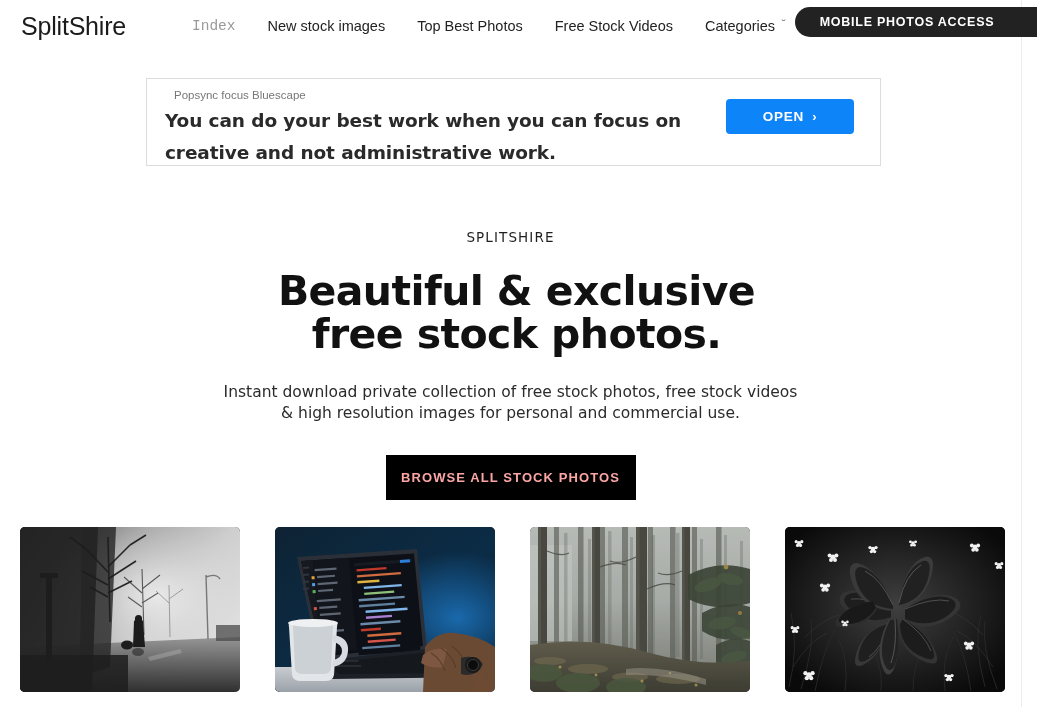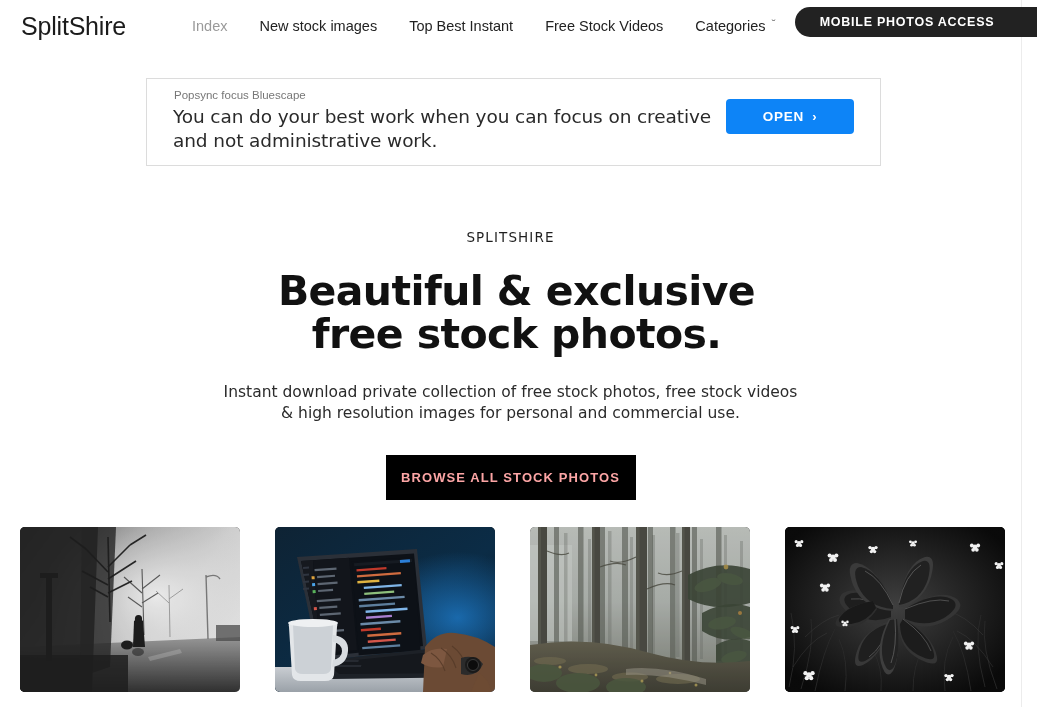--- a/index.html
+++ b/index.html
@@ -71,21 +71,21 @@
     color: #222222;
     white-space: nowrap;
     padding: 0 16px;
     text-decoration: none;
     line-height: 1;
     display: flex;
     align-items: center;
     cursor: pointer;
   }
 
-  .nav-link.is-muted { color: #9a9a9a; }
+  .nav-link.is-muted { color: #9a9a9a; font-family: Liberation Mono, monospace; }
 
   .nav-link .caret {
     display: inline-block;
     margin-left: 7px;
     font-size: 10px;
     color: #555;
     transform: translateY(-1px) scaleX(1.25);
     line-height: 1;
   }
 
@@ -135,28 +135,28 @@
     left: 27px;
     top: 10px;
     font-size: 11.5px;
     color: #777777;
     font-family: "Liberation Sans", sans-serif;
     white-space: nowrap;
   }
 
   .ad-headline {
     position: absolute;
-    left: 26px;
+    left: 18px;
     top: 26px;
     width: 560px;
     font-size: 18.5px;
-    line-height: 24px;
+    line-height: 32px;
     color: #2a2a2a;
     font-family: "DejaVu Sans", sans-serif;
-    font-weight: 400;
+    font-weight: 700;
     letter-spacing: -0.1px;
   }
 
   .ad-open-btn {
     position: absolute;
     right: 26px;
     top: 20px;
     width: 128px;
     height: 35px;
     background: #0d84f7;
@@ -287,21 +287,21 @@
   <div class="topbar">
     <div class="brand">SplitShire</div>
     <nav class="nav-links">
       <a class="nav-link is-muted">
         <span>Index</span>
       </a>
       <a class="nav-link">
         <span>New stock images</span>
       </a>
       <a class="nav-link">
-        <span>Top Best Instant</span>
+        <span>Top Best Photos</span>
       </a>
       <a class="nav-link">
         <span>Free Stock Videos</span>
       </a>
       <a class="nav-link">
         <span>Categories</span>
         <span class="caret">ˇ</span>
       </a>
       <a class="nav-link">
         <span>Menu</span>

